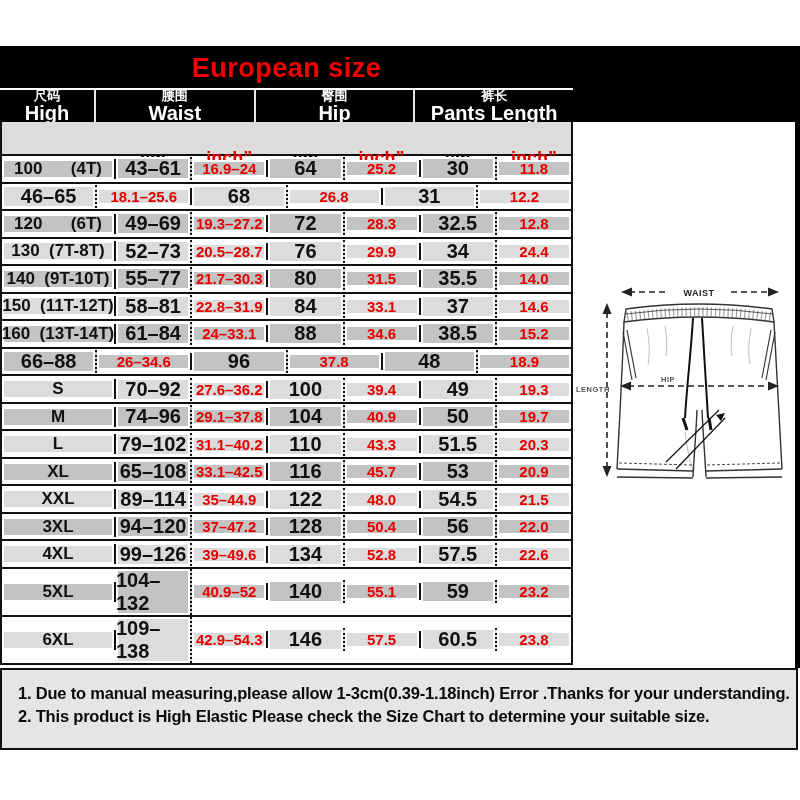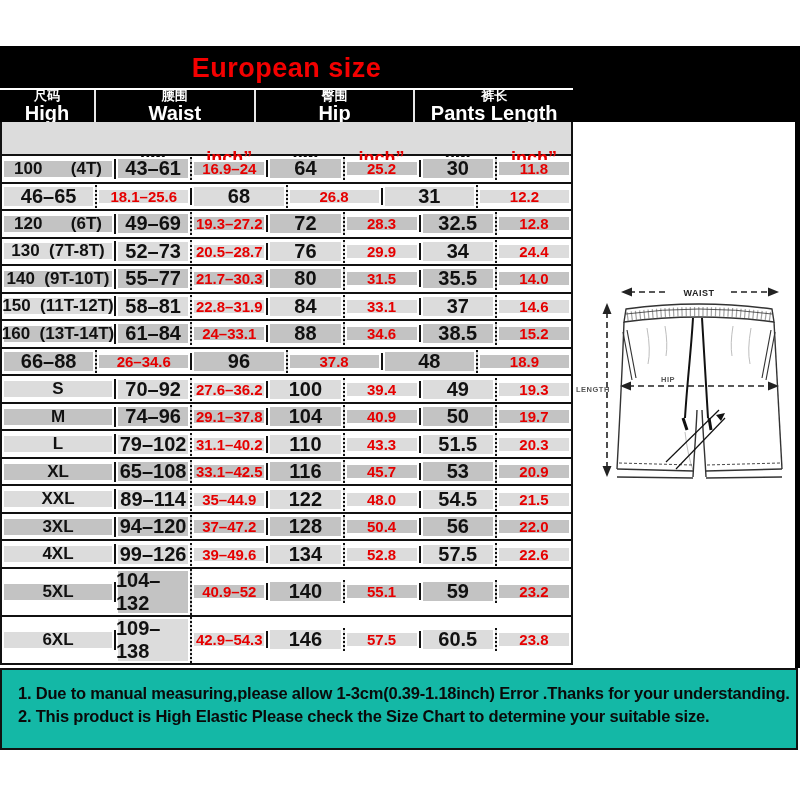--- a/index.html
+++ b/index.html
@@ -41,21 +41,21 @@
 
   
   .right-border { position:absolute; left:795px; top:122px; width:5px; height:546px; background:#000; }
   .diagram { position:absolute; left:573px; top:122px; width:222px; height:546px; }
   .diagram svg { width:100%; height:100%; }
   .mlabel { font-size:9px; font-weight:bold; letter-spacing:0.5px; fill:#222; }
   .mlabel-sm { font-size:7.5px; font-weight:bold; letter-spacing:0.5px; fill:#555; }
 
   
   .notes { position:absolute; left:0; top:668px; width:798px; height:82px;
-           border:2.5px solid #111; background:#14b8a6; padding:12px 6px 0 16px; }
+           border:2.5px solid #111; background:#e5e5e5; padding:12px 6px 0 16px; }
   .note-line { font-size:16.5px; font-weight:bold; color:#0a0a0a; line-height:23px; letter-spacing:-0.2px; }
 </style>
 </head>
 <body>
 
 <div id="stage">
 
   <div class="black-bar">
     <div class="title">European size</div>
     <div class="head-row">

